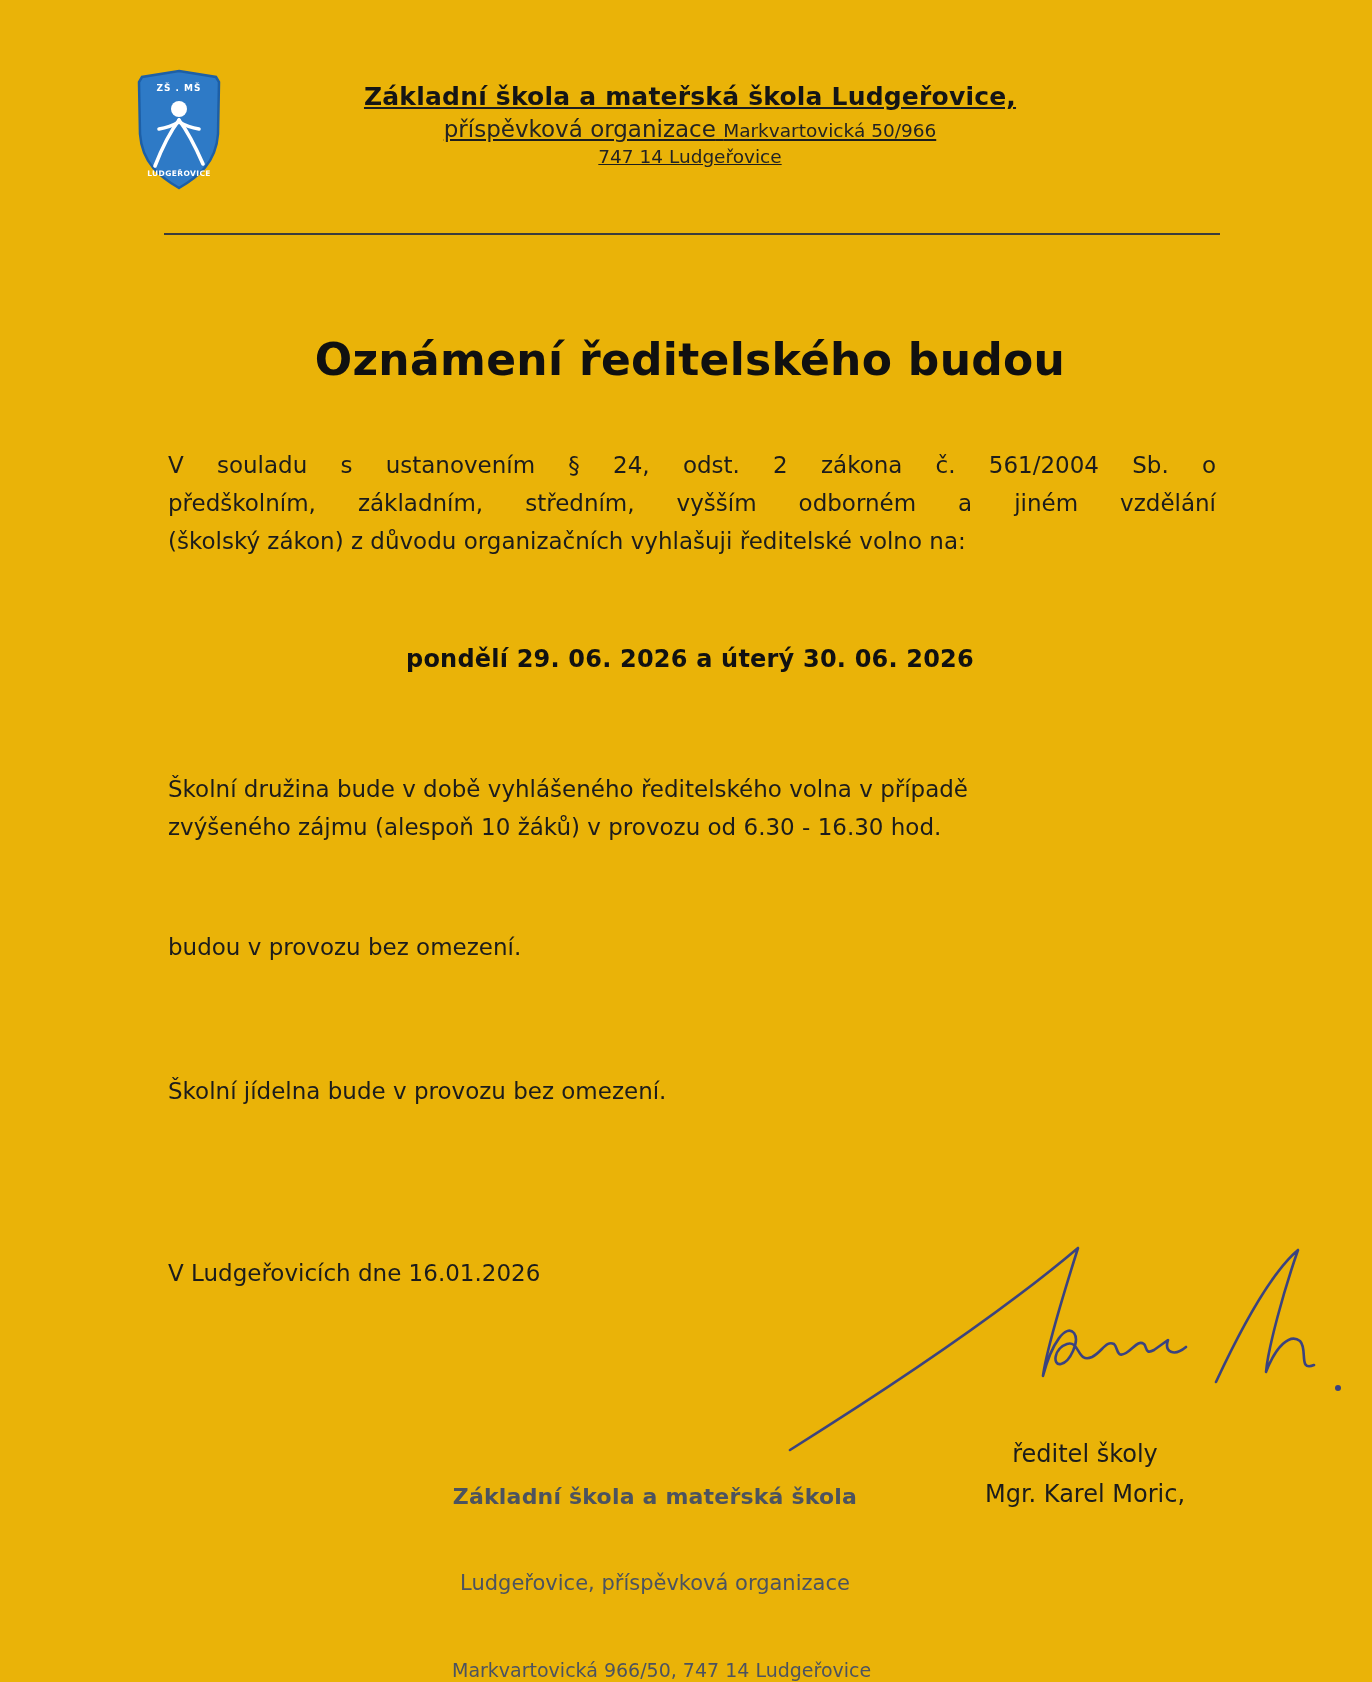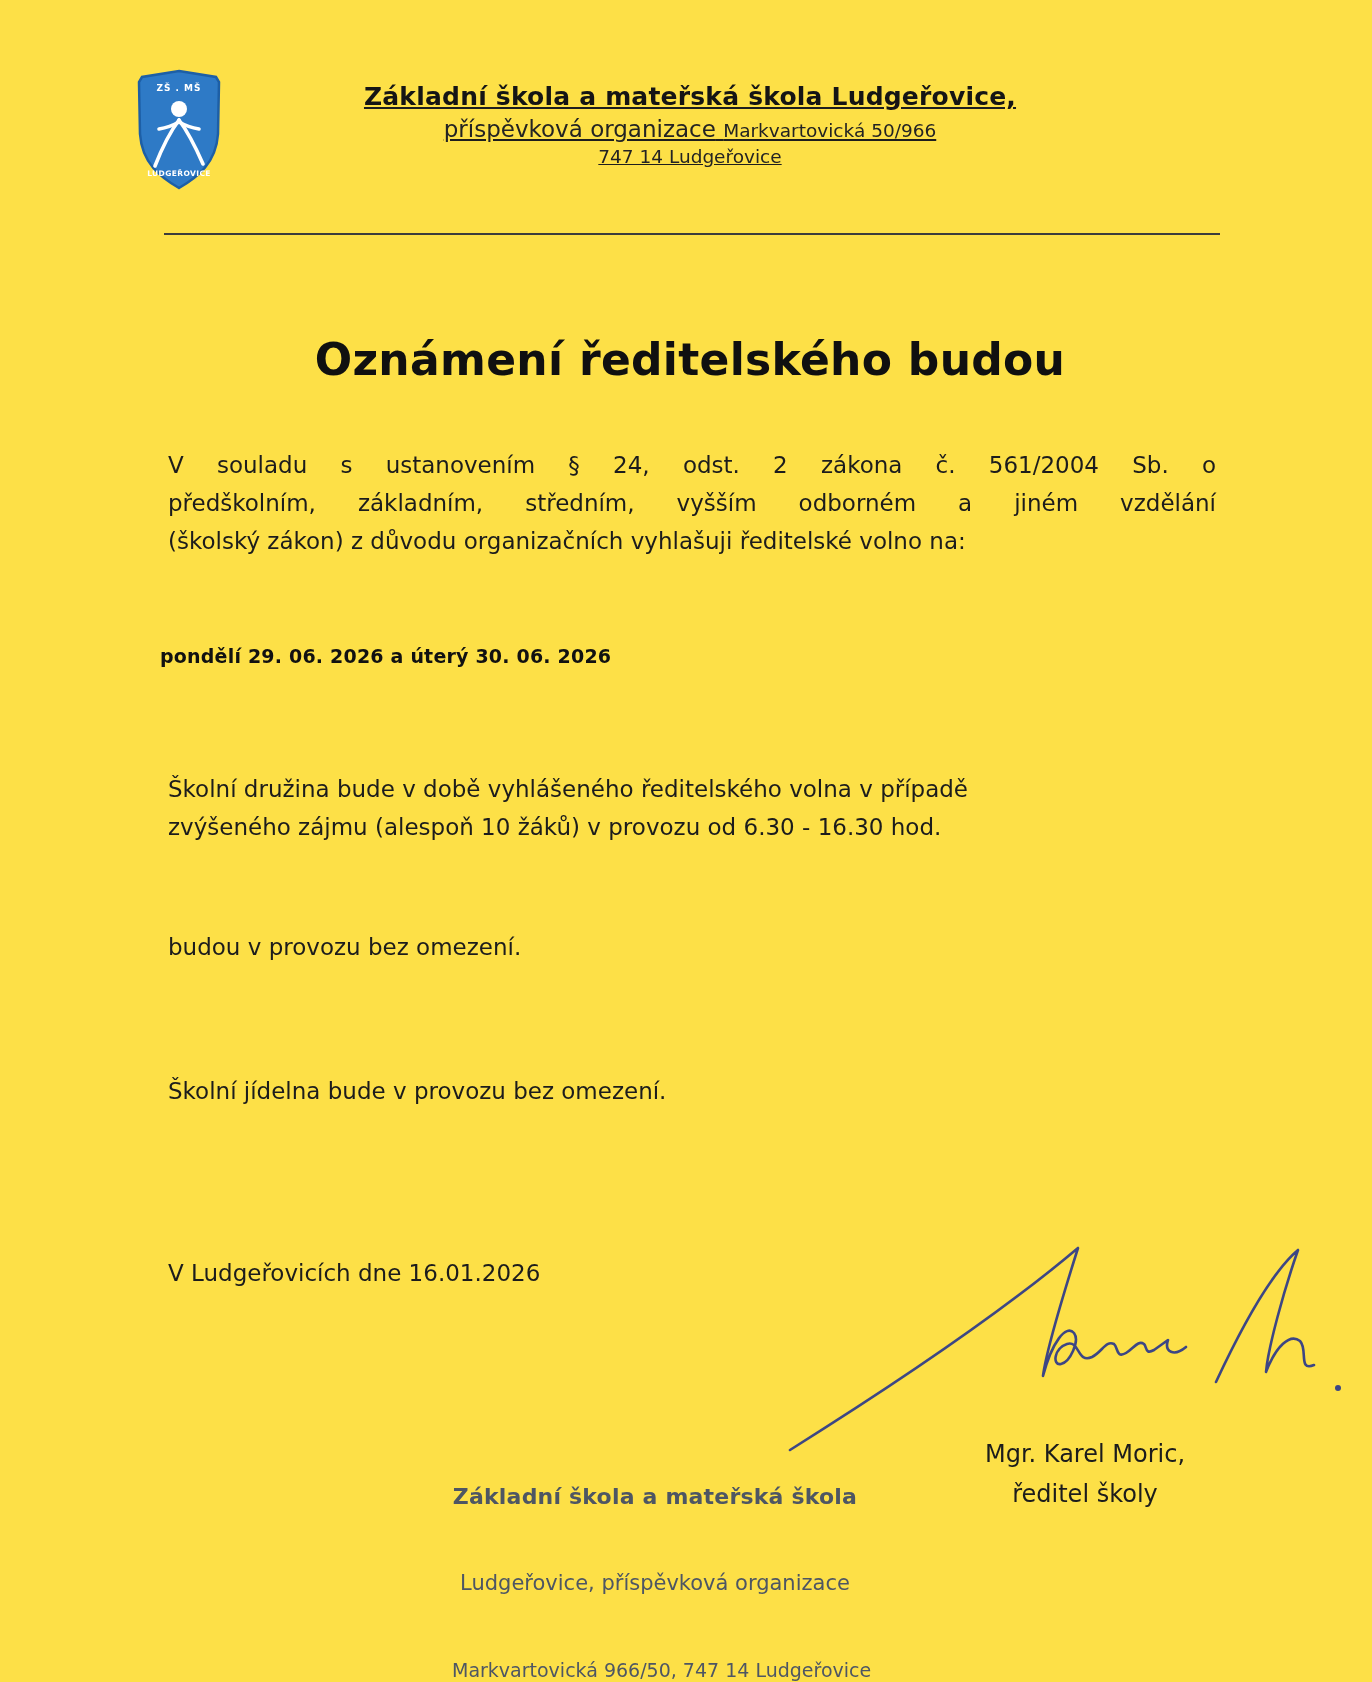--- a/index.html
+++ b/index.html
@@ -1,19 +1,19 @@
 <!DOCTYPE html>
 <html><head>
 <meta charset="utf-8">
 <style>
   html,body { margin:0; padding:0; background:#ffffff; }
   .page {
     position:relative;
     width:1372px; height:1682px;
-    background:#fde047;
+    background:#eab308;
     font-family:"DejaVu Sans","Liberation Sans",sans-serif;
     color:#1e1e1e;
     overflow:hidden;
   }
   
   .logo { position:absolute; left:128px; top:68px; width:102px; height:124px; }
   .header-text { position:absolute; left:340px; top:82px; width:700px; text-align:center;text-decoration:underline; }
   .org-name  { font-size:25px; font-weight:bold; letter-spacing:.2px; color:#151515; }
   .org-line2 { font-size:23px; margin-top:5px; color:#232323; }
   .org-line2 .small { font-size:18.5px; }
@@ -24,21 +24,21 @@
     position:absolute; left:160px; top:334px; width:1060px;
     text-align:center; font-size:44px; font-weight:bold; color:#101010;
     letter-spacing:.3px;
   }
   .para { position:absolute; left:168px; width:1048px; font-size:23px; line-height:38px; color:#1c1c1c; }
   .intro { top:446px; }
   .jline { text-align:justify; text-align-last:justify; white-space:normal; }
   .jline.last { text-align-last:left; }
   .dates-line {
     position:absolute; left:160px; top:645px; width:1060px;
-    font-size:19px; font-weight:bold; color:#111;
+    text-align:center; font-size:24px; font-weight:bold; color:#111;
     letter-spacing:.2px;
   }
   .p-druzina { top:770px; }
   .p-ms      { top:928px; }
   .p-jidelna { top:1072px; }
   .place-date{ top:1254px; }
   
   .signature-svg { position:absolute; left:778px; top:1230px; width:582px; height:235px; }
   .stamp {
     position:absolute; left:452px; top:1424px; width:406px;
@@ -129,17 +129,17 @@
 
   <div class="stamp">
     <div class="l1">Základní škola a mateřská škola</div>
     <div class="l2">Ludgeřovice, příspěvková organizace</div>
     <div class="l3">Markvartovická 966/50, 747 14 Ludgeřovice</div>
     
     
   </div>
 
   <div class="signer">
+    <div>ředitel školy</div>
     <div>Mgr. Karel Moric,</div>
-    <div>ředitel školy</div>
   </div>
 
 </div>
 
 </body></html>

